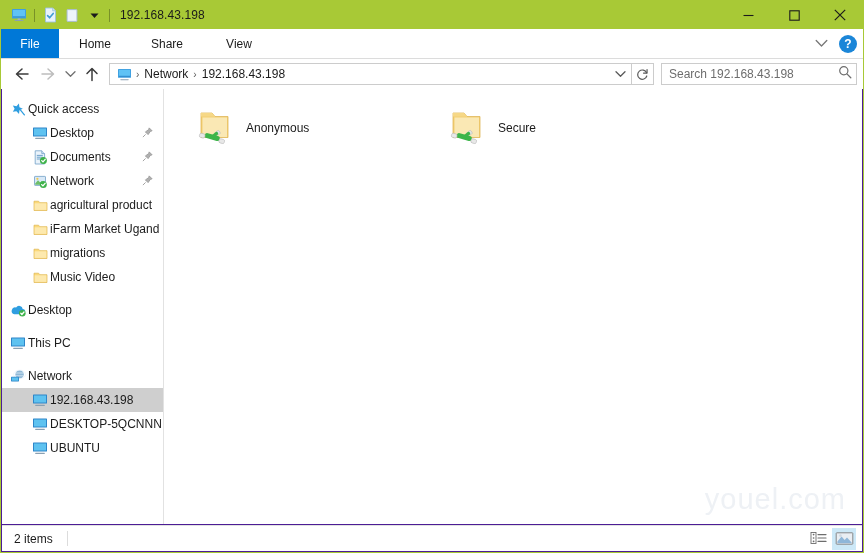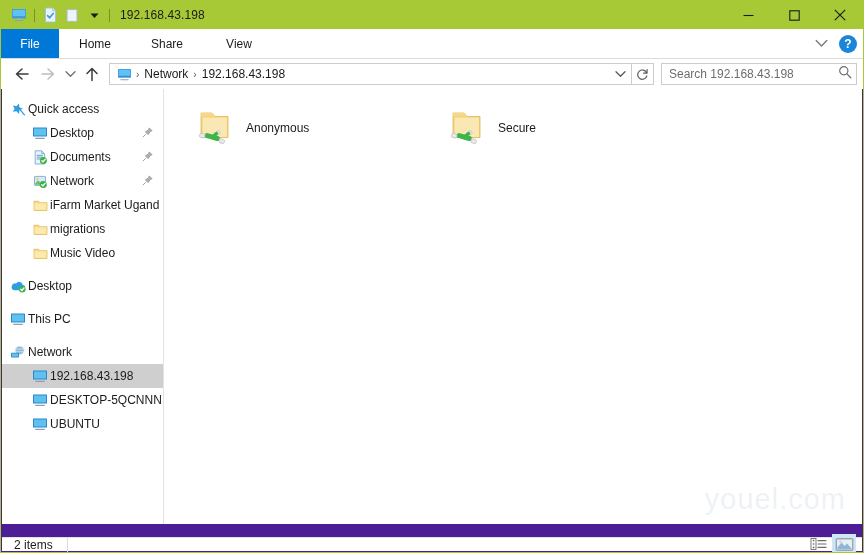--- a/index.html
+++ b/index.html
@@ -292,21 +292,21 @@
     user-select: none;
     font-family: "Liberation Sans", sans-serif;
   }
 
   
   .statusbar {
     position: absolute;
     left: 1px;
     right: 1px;
     bottom: 1px;
-    height: 14px;
+    height: 26px;
     background: #ffffff;
     border-top: 1px solid #e2e2e2;
     display: flex;
     align-items: center;
     padding-left: 12px;
     box-sizing: border-box;
   }
   .status-text {
     font-size: 12px;
     color: #1b1b1b;
@@ -526,20 +526,29 @@
           </svg>
         </span>
         <span class="nav-label">Network</span>
         <span class="pin">
           <svg width="11" height="11" viewBox="0 0 11 11">
               <path d="M7.2 0.9 L10.1 3.8 L8.3 4.4 L6.1 7.6 L3.4 4.9 L6.6 2.7 Z M3.6 7.4 L0.9 10.1" fill="#b0b0b0" stroke="#9a9a9a" stroke-width="0.9" stroke-linejoin="round"></path>
             </svg>
         </span>
       </div>
 
+      <div class="nav-item indent-1">
+        <span class="nav-icon">
+          <svg width="15" height="13" viewBox="0 0 15 13">
+            <path d="M1 2.2 h4.6 l1.2 1.5 h7.2 v7.8 h-13 Z" fill="#fbd97a" stroke="#e0b64f" stroke-width="0.7"></path>
+            <path d="M1.6 4.3 h11.8 v6.6 h-11.8 Z" fill="#fde9ae"></path>
+          </svg>
+        </span>
+        <span class="nav-label">agricultural product</span>
+      </div>
 
       <div class="nav-item indent-1">
         <span class="nav-icon">
           <svg width="15" height="13" viewBox="0 0 15 13">
             <path d="M1 2.2 h4.6 l1.2 1.5 h7.2 v7.8 h-13 Z" fill="#fbd97a" stroke="#e0b64f" stroke-width="0.7"></path>
             <path d="M1.6 4.3 h11.8 v6.6 h-11.8 Z" fill="#fde9ae"></path>
           </svg>
         </span>
         <span class="nav-label">iFarm Market Ugand</span>
       </div>

